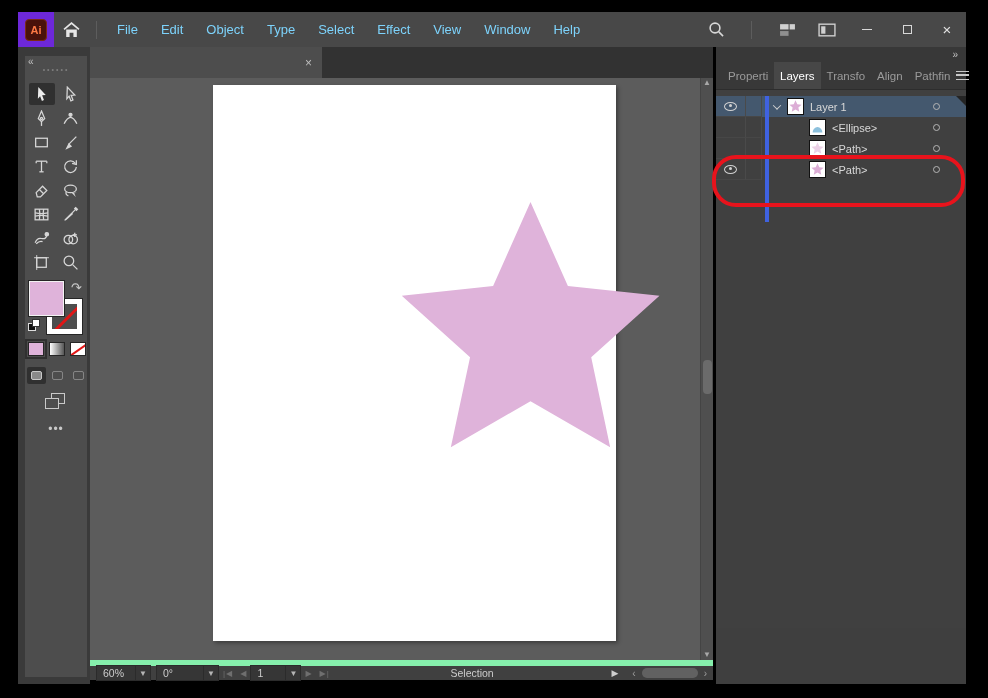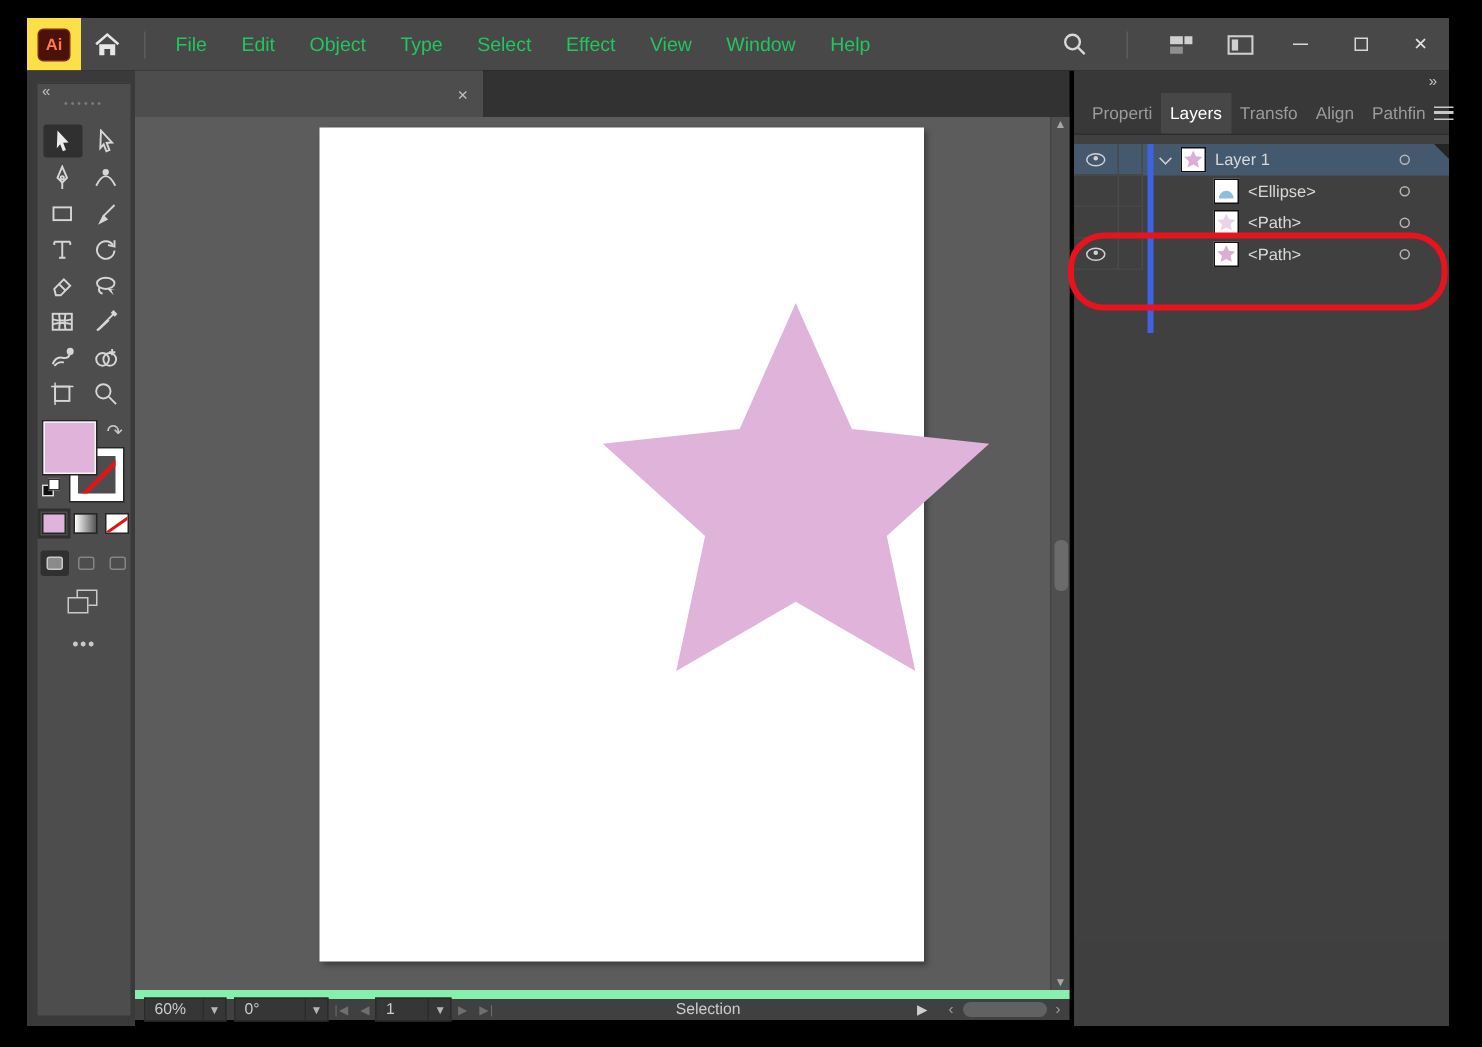--- a/index.html
+++ b/index.html
@@ -3,29 +3,29 @@
 <meta charset="utf-8">
 <style>
   * { margin:0; padding:0; box-sizing:border-box; }
   html,body { width:988px; height:698px; background:#000; overflow:hidden;
               font-family:"Liberation Sans", sans-serif; }
   .abs { position:absolute; }
 
   
   .titlebar { left:18px; top:12px; width:948px; height:35px; background:#484848;
               display:flex; align-items:center; }
-  .logo-tile { width:36px; height:35px; background:#fde047; display:flex;
+  .logo-tile { width:36px; height:35px; background:#6d28d9; display:flex;
                align-items:center; justify-content:center; flex:0 0 auto; }
   .ai-logo { width:22px; height:22px; background:#4a120b; border:1px solid #7d2a17;
              border-radius:4px; color:#ff7a45; font-size:11px; font-weight:bold;
              display:flex; align-items:center; justify-content:center; }
   .home-btn { width:34px; height:35px; display:flex; align-items:center; justify-content:center; }
   .tb-sep { width:1px; height:18px; background:#5d5d5d; margin:0 8px; }
   .menubar { display:flex; gap:23px; margin-left:12px; }
-  .menu-item { color:#22c55e; font-size:13px; cursor:default; }
+  .menu-item { color:#7dd3fc; font-size:13px; cursor:default; }
   .tb-right { margin-left:auto; display:flex; align-items:center; gap:14px; padding-right:6px; }
   .winbtn { width:26px; height:24px; display:flex; align-items:center; justify-content:center;
             color:#d8d8d8; }
   .max-glyph { width:9px; height:9px; border:1.3px solid #d8d8d8; }
   .min-glyph { width:10px; height:0; border-top:1.6px solid #d8d8d8; }
   .close-glyph { font-size:15px; line-height:1; color:#e2e2e2; }
 
   
   .dock-top { left:18px; top:47px; width:72px; height:31px; background:#3c3c3c; }
   .tabstrip { left:90px; top:47px; width:623px; height:31px; background:#323232; display:flex; }

